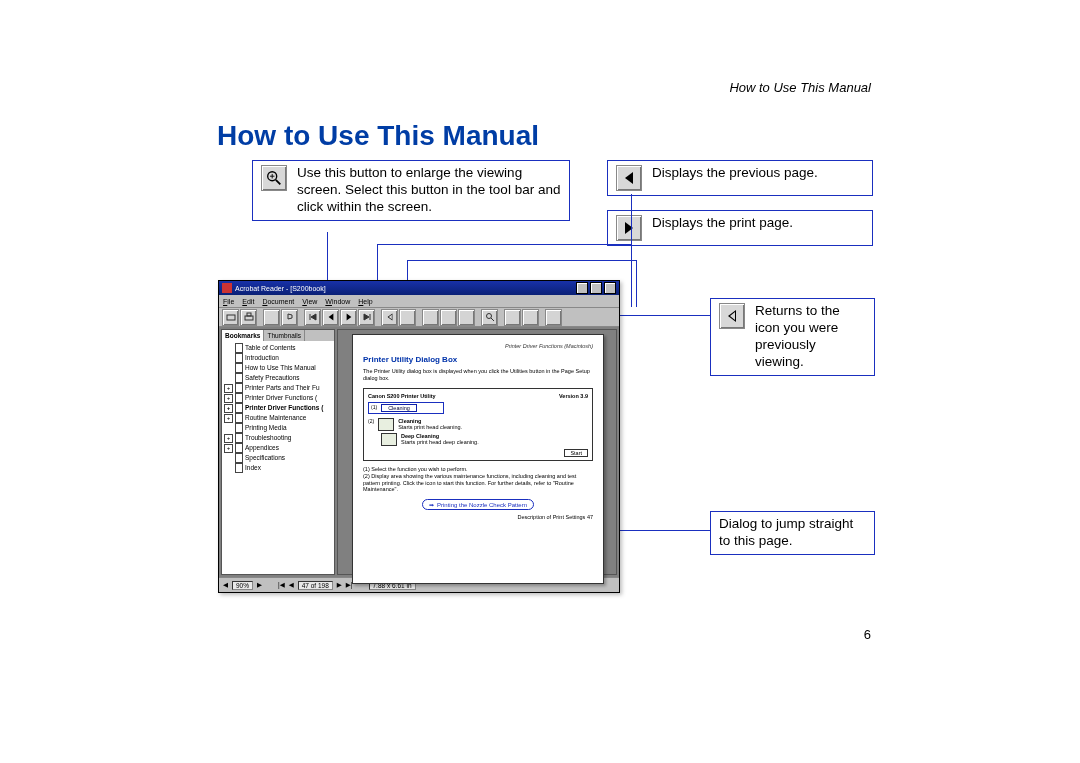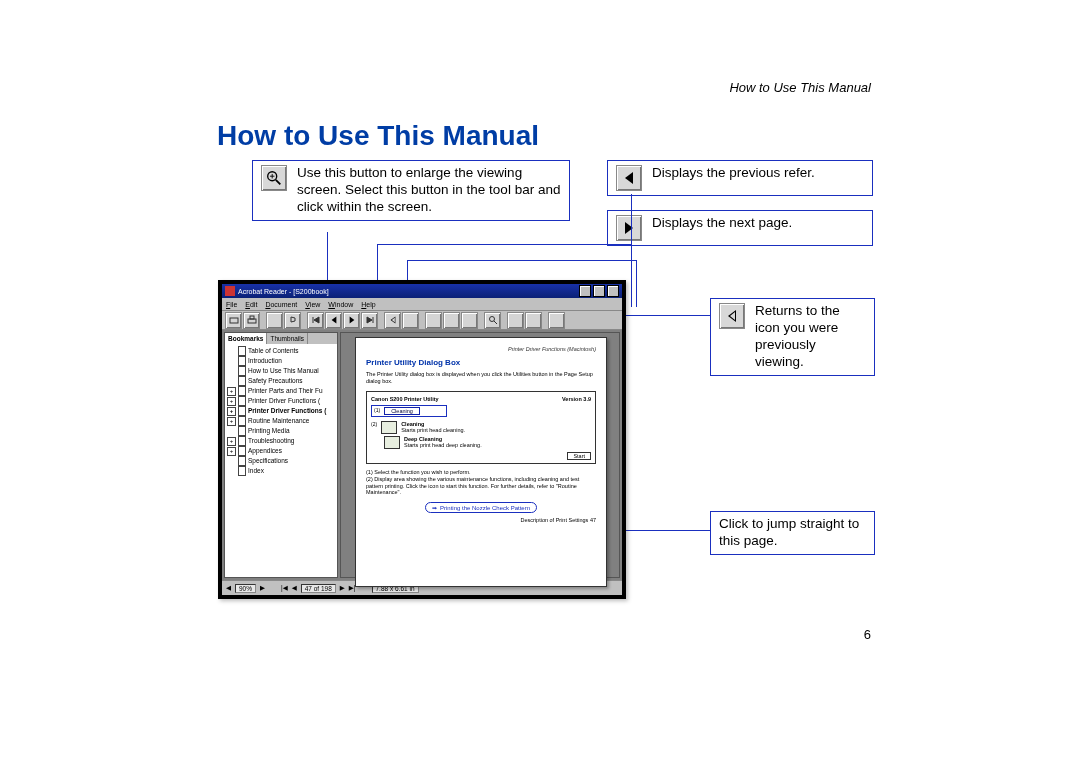--- a/index.html
+++ b/index.html
@@ -68,21 +68,21 @@
   .tri-left-ol::after{content:"";position:absolute;border-top:4px solid transparent;border-bottom:4px solid transparent;border-right:5px solid #d8d8d8;left:2px;top:-4px;}
   .magnifier svg { width:18px;height:18px; }
 
   
   .app-window {
     position: absolute;
     left: 1px;
     top: 120px;
     width: 400px;
     background: #c0c0c0;
-    border: 4px solid #000000;
+    border: 1px solid #000000;
     box-shadow: 2px 2px 4px rgba(0,0,0,.25);
     font-size: 7px;
   }
   .title-bar {
     height: 14px;
     background: linear-gradient(#1831a8,#0a2076);
     color: #fff;
     display: flex;
     align-items: center;
     padding: 0 3px;
@@ -227,39 +227,39 @@
             <line x1="5.5" y1="8" x2="10.5" y2="8" stroke="#000"></line>
           </svg>
       </div>
       <div>Use this button to enlarge the viewing screen.  Select this button in the tool bar and click within the screen.</div>
     </div>
 
     <div class="callout-box" style="left:390px;top:0;width:248px;">
       <div class="icon-slot">
           <div class="tri-left"></div>
         </div>
-      <div>Displays the previous refer.</div>
+      <div>Displays the previous page.</div>
     </div>
 
     <div class="callout-box" style="left:390px;top:50px;width:248px;">
       <div class="icon-slot">
           <div class="tri-right"></div>
         </div>
-      <div>Displays the next page.</div>
+      <div>Displays the print page.</div>
     </div>
 
     <div class="callout-box" style="left:493px;top:138px;width:147px;">
       <div class="icon-slot">
           <div class="tri-left-ol"></div>
         </div>
       <div>Returns to the icon you were previously viewing.</div>
     </div>
 
     <div class="callout-box" style="left:493px;top:351px;width:147px;">
-      <div>Click to jump straight to this page.</div>
+      <div>Dialog to jump straight to this page.</div>
     </div>
 
     <div class="leader" style="left:110px;top:72px;width:1px;height:75px;"></div>
     <div class="leader" style="left:414px;top:34px;width:1px;height:50px;"></div>
     <div class="leader" style="left:160px;top:84px;width:255px;height:1px;"></div>
     <div class="leader" style="left:160px;top:84px;width:1px;height:62px;"></div>
     <div class="leader" style="left:414px;top:84px;width:1px;height:63px;"></div>
     <div class="leader" style="left:190px;top:100px;width:230px;height:1px;"></div>
     <div class="leader" style="left:419px;top:100px;width:1px;height:47px;"></div>
     <div class="leader" style="left:190px;top:100px;width:1px;height:47px;"></div>

